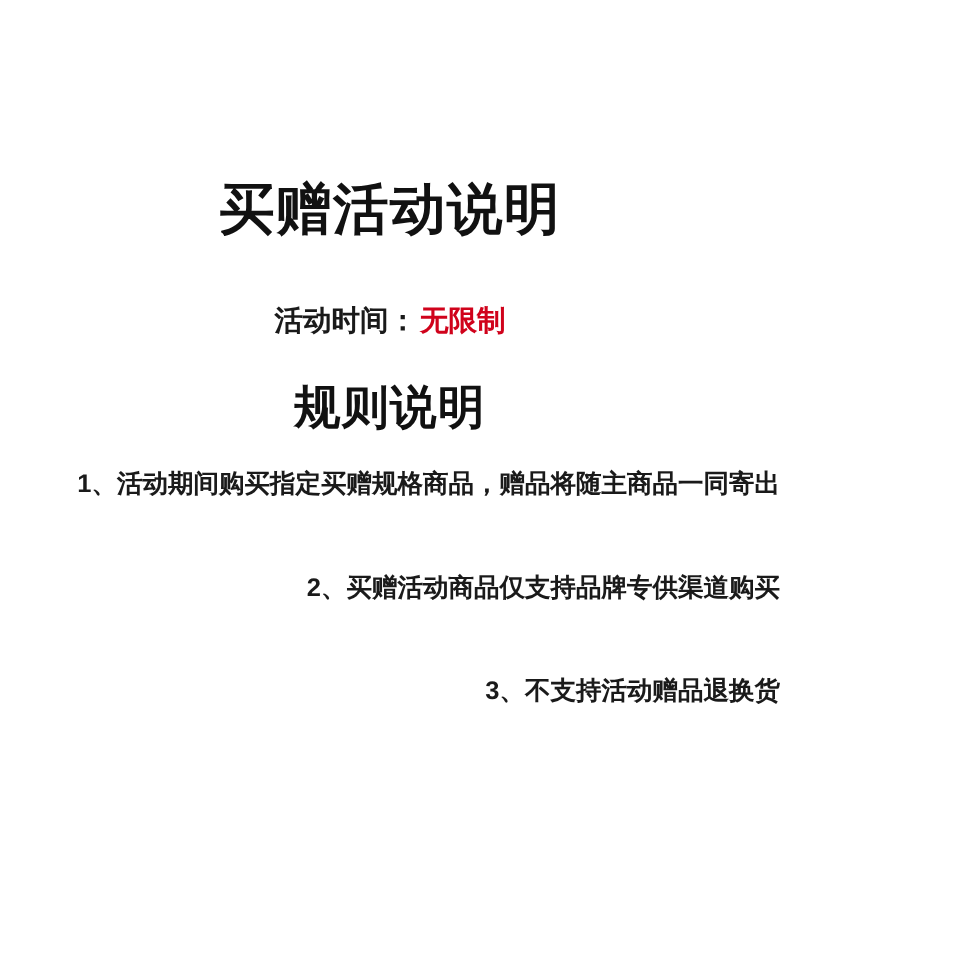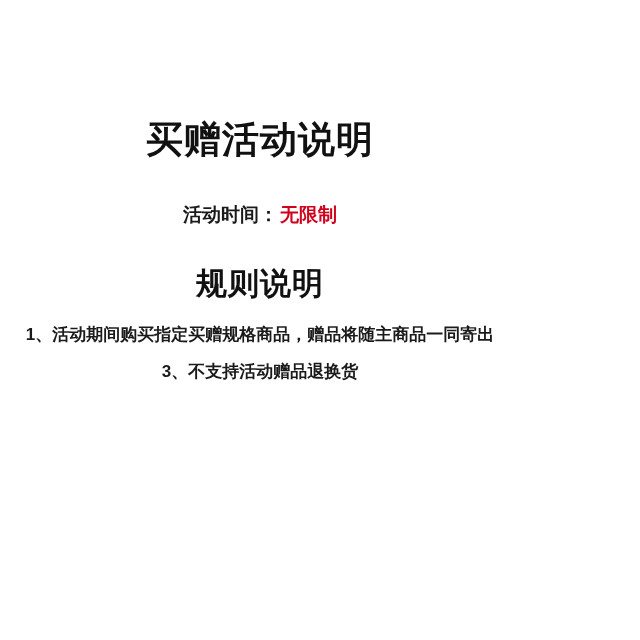--- a/index.html
+++ b/index.html
@@ -44,34 +44,35 @@
   }
   .time-label {
     color: #1a1a1a;
   }
   .time-value {
     color: #d0021b;
     margin-left: 2px;
     font-family: Liberation Serif, serif;
   }
   .section-title {
-    margin-top: 38px;
+    margin-top: 26px;
     font-size: 31px;
     font-weight: bold;
     letter-spacing: 1px;
     color: #111111;
     text-align: center;
     line-height: 1.2;
   }
   .rules {
     margin-top: 22px;
     width: 100%;
     display: flex;
     flex-direction: column;
-    align-items: center;
+    align-items: flex-end;
+    gap: 32px;
   }
   .rule {
     font-size: 17px;
     font-weight: bold;
     color: #1a1a1a;
     text-align: center;
     line-height: 1.35;
     margin-bottom: 14px;
     white-space: nowrap;
   }
@@ -85,16 +86,17 @@
 
   <div class="time-row">
     <span class="time-label">活动时间：</span>
     <span class="time-value">无限制</span>
   </div>
 
   <div class="section-title">规则说明</div>
 
   <div class="rules">
     <div class="rule">1、活动期间购买指定买赠规格商品，赠品将随主商品一同寄出</div>
+    <div class="rule">2、买赠活动商品仅支持品牌专供渠道购买</div>
     <div class="rule">3、不支持活动赠品退换货</div>
   </div>
 
 </div>
 
 </body></html>

